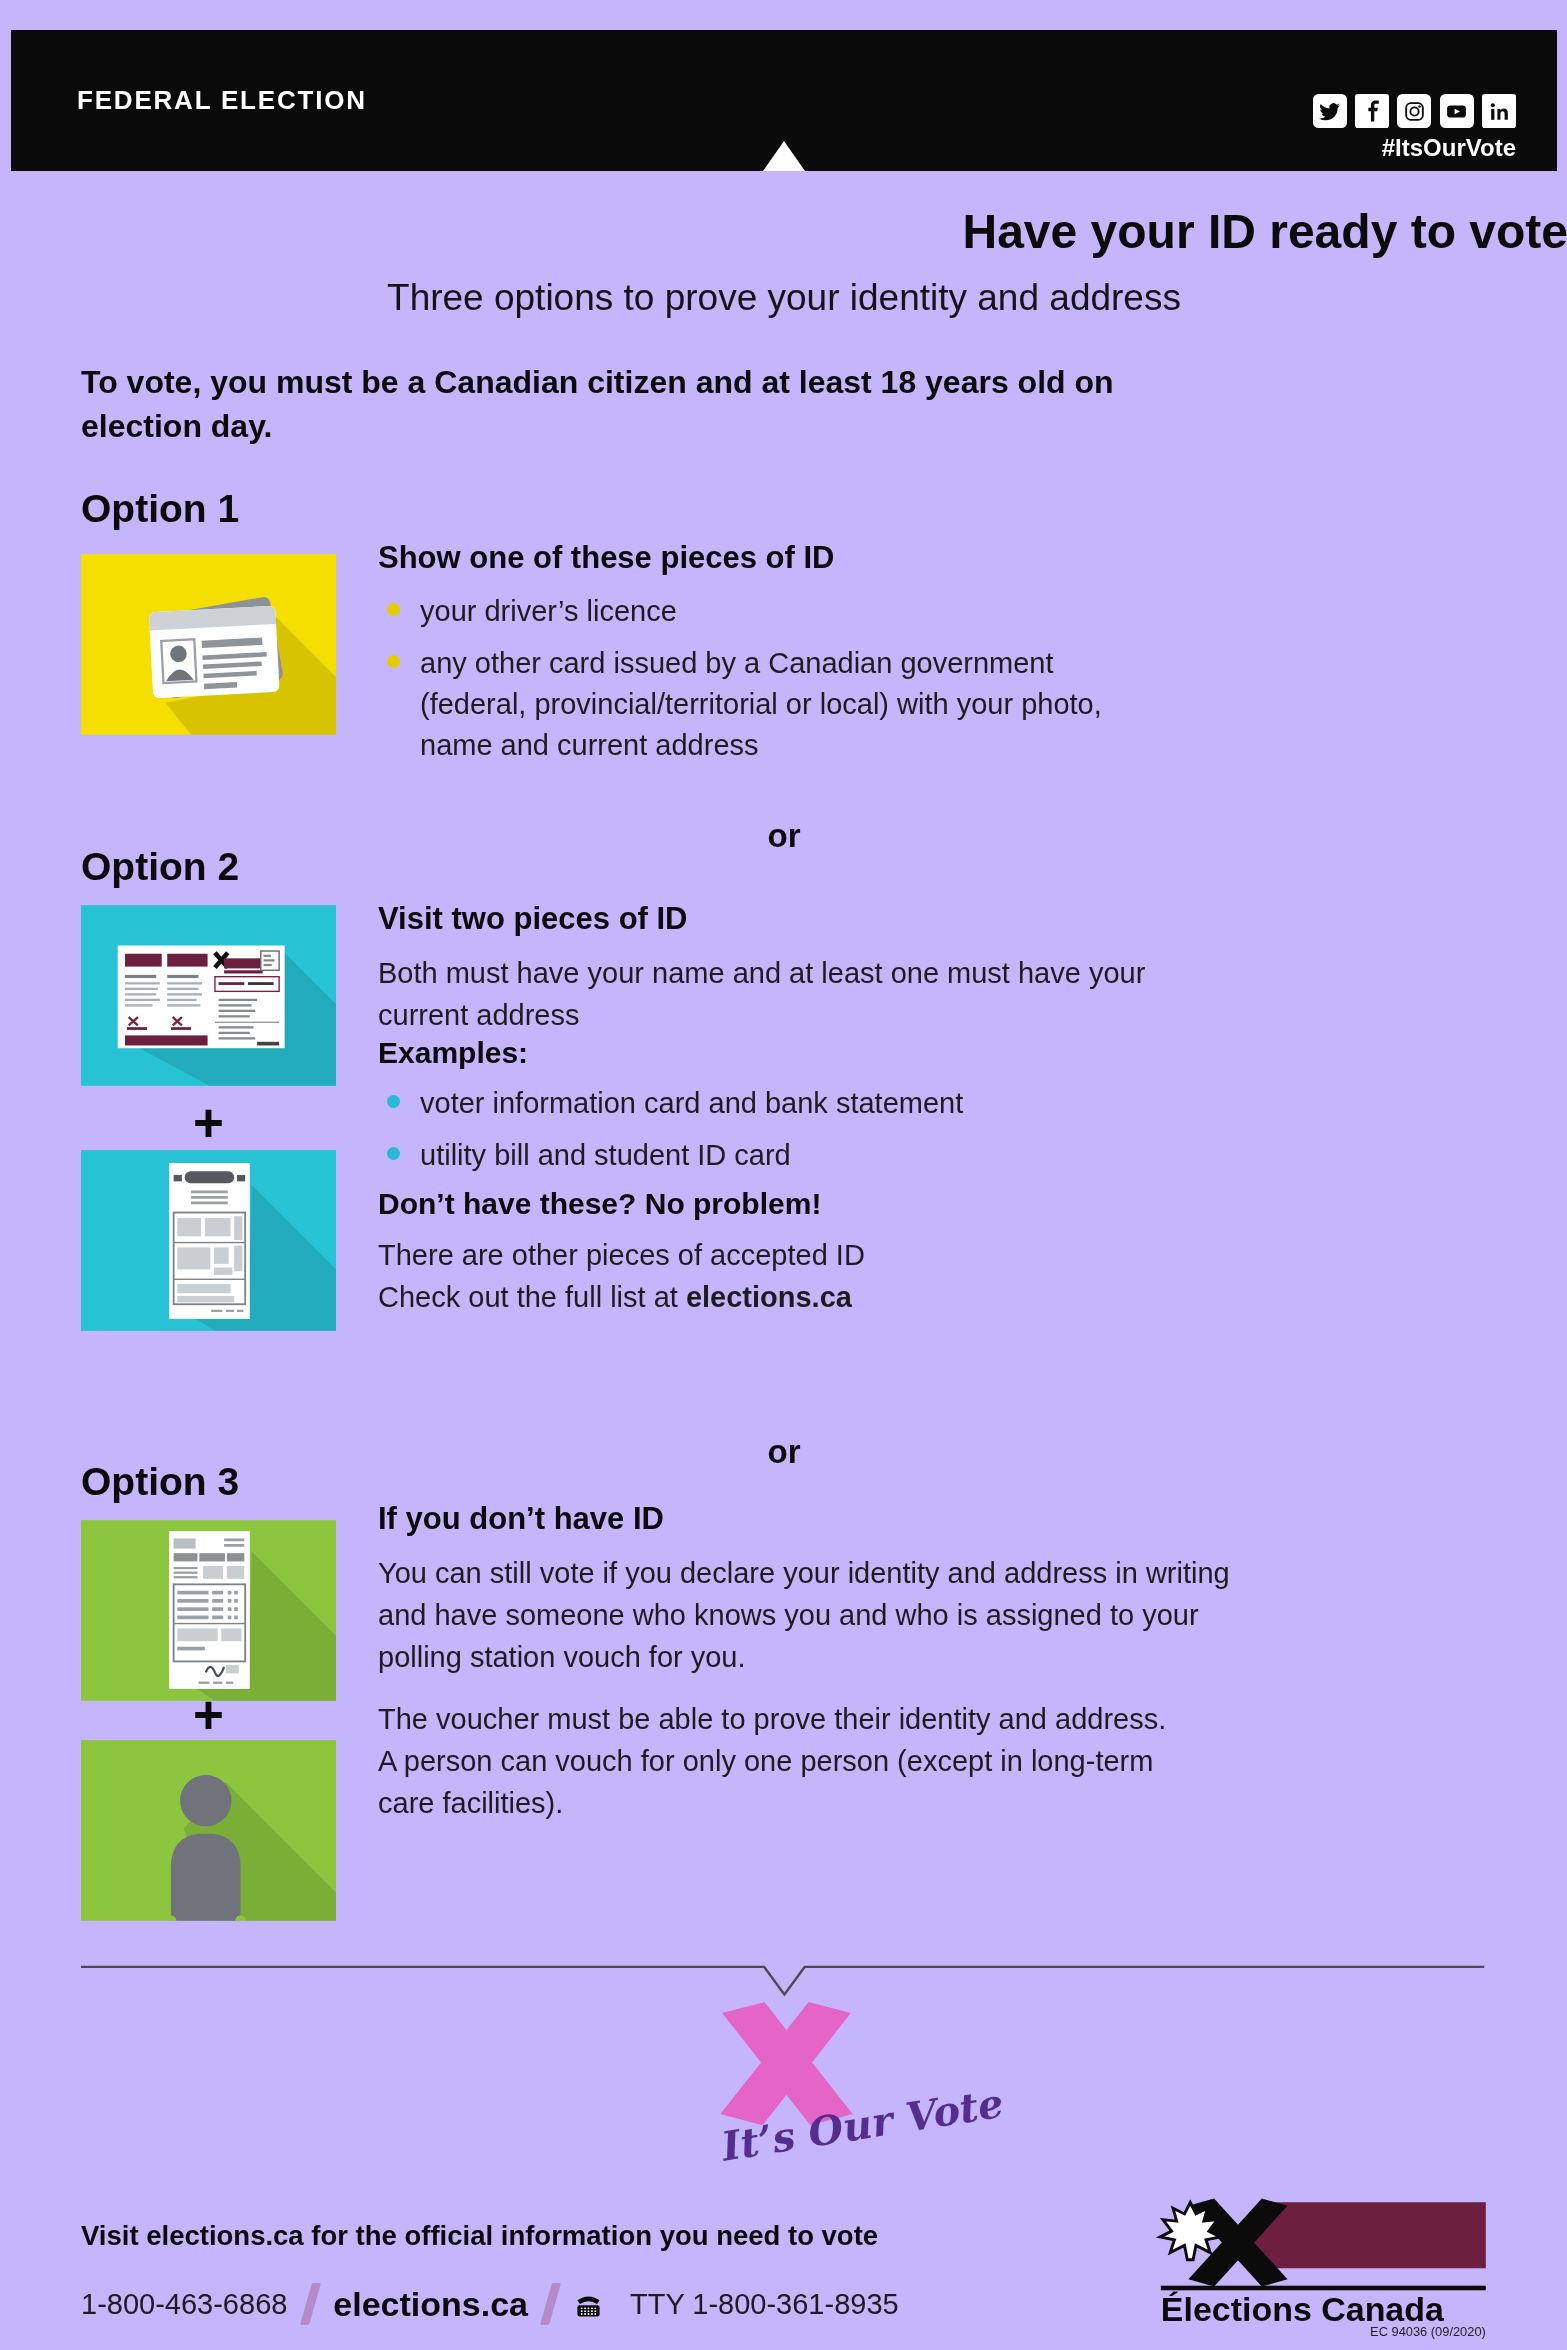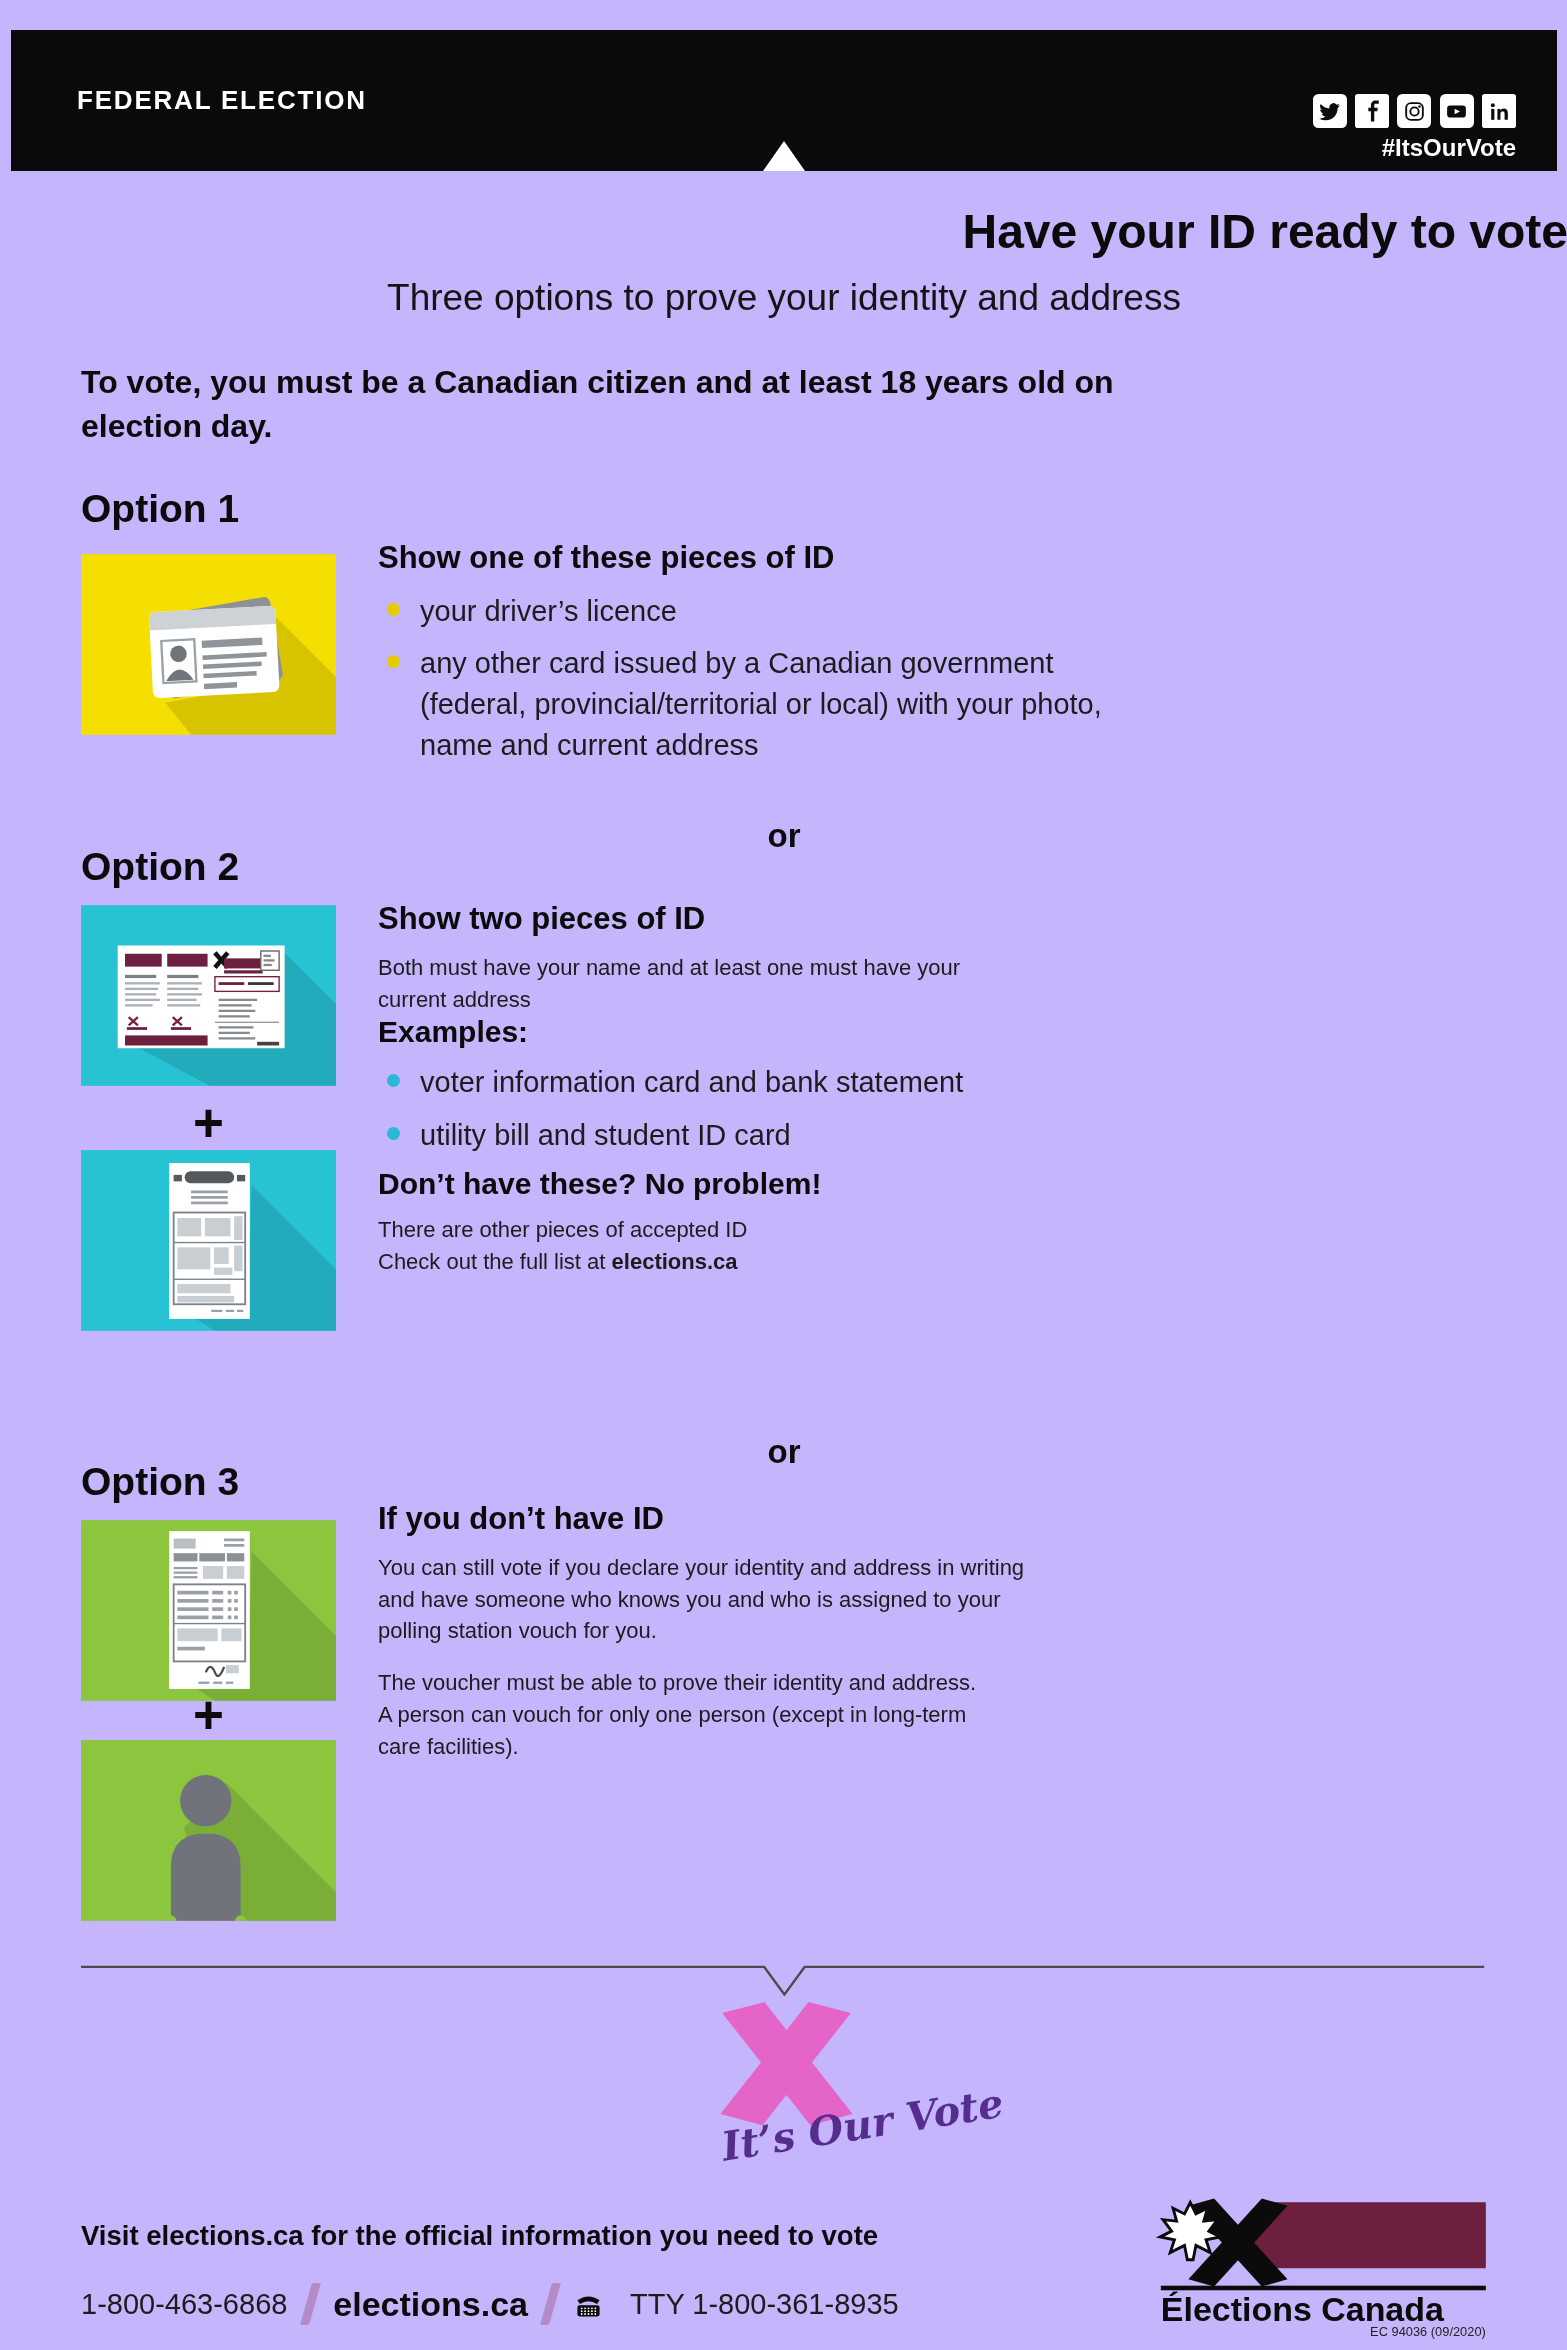--- a/index.html
+++ b/index.html
@@ -26,21 +26,21 @@
   
   .opt-label{position:absolute;left:81px;font-size:39px;font-weight:800;color:#0b0b0b;}
   .tile{position:absolute;left:81px;width:255px;height:181px;}
   .tile svg{display:block;width:100%;height:100%;}
   .plus{position:absolute;left:81px;width:255px;text-align:center;font-size:53px;font-weight:900;line-height:1;color:#0b0b0b;}
   .or{position:absolute;left:0;width:100%;text-align:center;font-size:33px;font-weight:800;color:#0b0b0b;}
 
   .rc{position:absolute;left:378px;width:1084px;}
   .rc h3{margin:0 0 14.7px 0;font-size:31px;font-weight:800;color:#0b0b0b;}
   .rc h4{margin:0 0 13px 0;font-size:30px;font-weight:800;color:#0b0b0b;}
-  .body-txt{font-size:22px;line-height:1.45;color:#1c1c1c;}
+  .body-txt{font-size:29px;line-height:1.45;color:#1c1c1c;}
   .blist{list-style:none;margin:0;padding:0;font-size:29px;line-height:1.42;color:#1c1c1c;}
   .blist li{position:relative;padding-left:42px;margin-bottom:11px;}
   .blist li::before{content:"";position:absolute;left:9.2px;top:12px;width:13px;height:13px;border-radius:50%;background:var(--dot,#999);}
   .yellow-dots li::before{background:var(--bullet_yellow,#e3cd00);}
   .cyan-dots li::before{background:var(--bullet_cyan,#29b9d6);}
   .mt28{margin-top:26px;} .mt40{margin-top:37px;} .mt22{margin-top:20px;}
   .b{font-weight:800;}
 
   
   .bg-yellow{fill:var(--yellow,#f5df00);}
@@ -223,21 +223,21 @@
           <rect x="105" y="159" width="62" height="7"></rect>
       </g>
       <rect x="101" y="100" width="78" height="1.5" fill="#7e8288"></rect>
       <rect x="101" y="140" width="78" height="1.5" fill="#7e8288"></rect>
       <rect x="142" y="174" width="12" height="2.5" fill="#9aa0a6"></rect>
         <rect x="158" y="174" width="9" height="2.5" fill="#9aa0a6"></rect>
         <rect x="170" y="174" width="7" height="2.5" fill="#9aa0a6"></rect>
     </svg>
   </div>
   <div class="rc" style="top:901px">
-    <h3>Show two pieces of ID</h3>
+    <h3>Visit two pieces of ID</h3>
     <div class="body-txt">
       <span class="ln">Both must have your name and at least one must have your</span>
       <span class="ln">current address</span>
     </div>
     <h4 class="mt40">Examples:</h4>
     <ul class="blist cyan-dots">
       <li><span>voter information card and bank statement</span></li>
       <li><span>utility bill and student ID card</span></li>
     </ul>
     <h4 class="mt28">Don’t have these? No problem!</h4>

